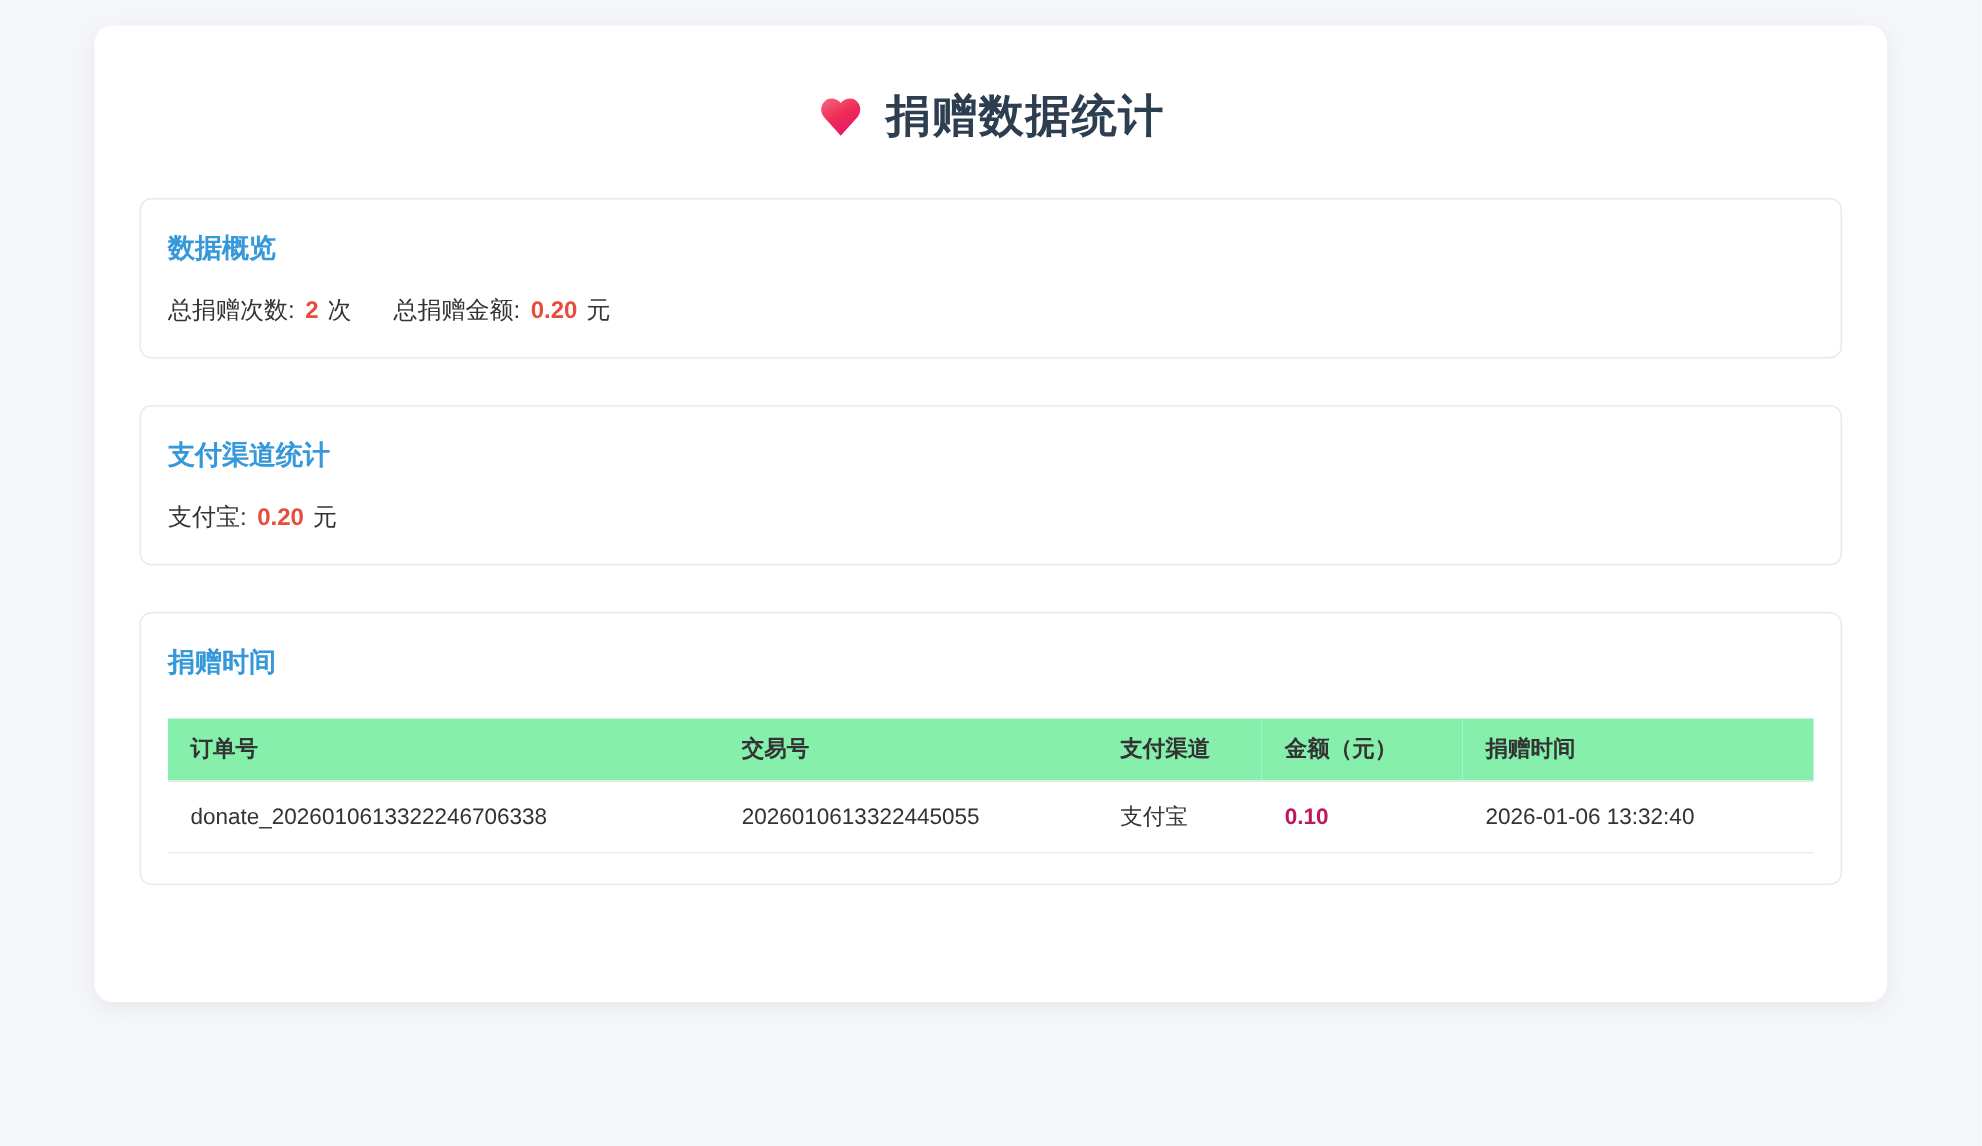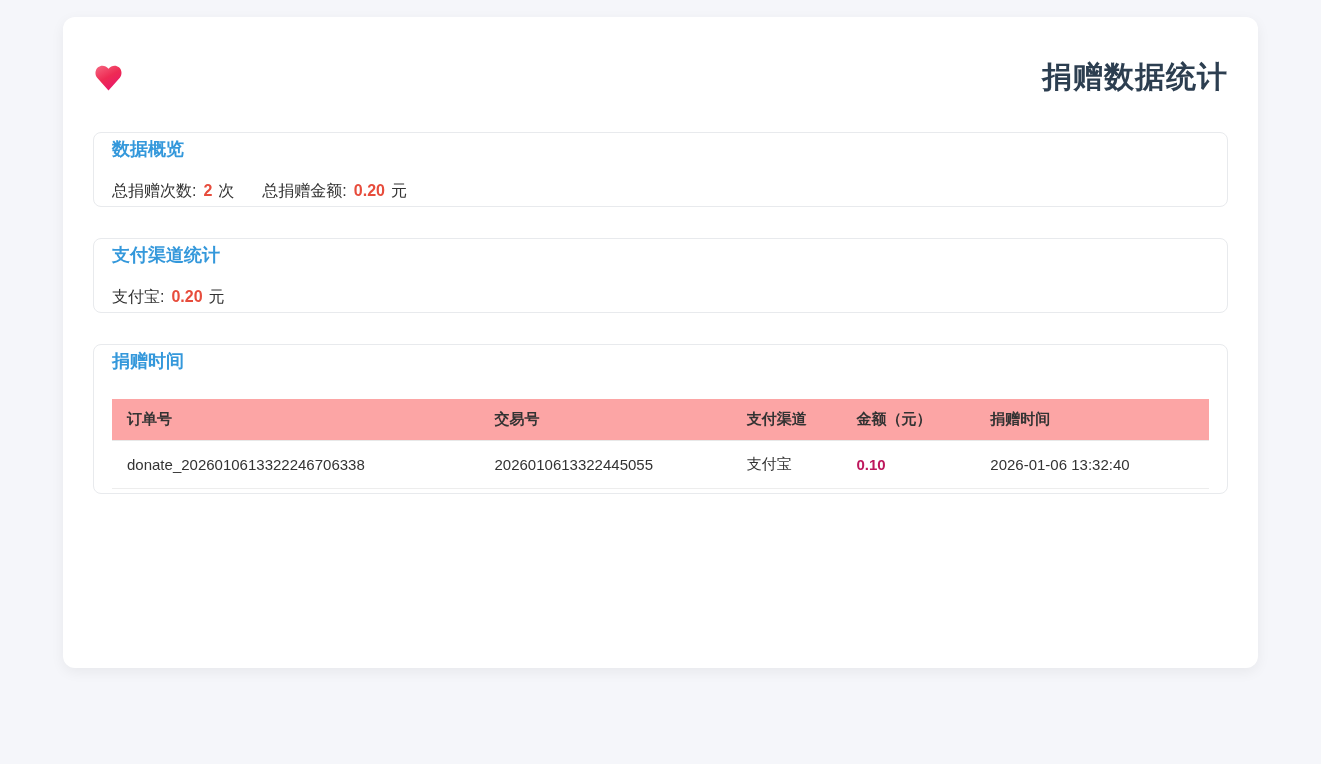--- a/index.html
+++ b/index.html
@@ -14,35 +14,35 @@
     min-height: 651px;
     margin: 17px auto 0;
     background: #ffffff;
     border-radius: 12px;
     box-shadow: 0 4px 14px rgba(0,0,0,0.06);
     padding: 40px 30px 60px;
   }
   .page-title {
     display: flex;
     align-items: center;
-    justify-content: space-between;
+    justify-content: center;
     gap: 15px;
     font-size: 30px;
     font-weight: bold;
     color: #2c3e50;
     margin-bottom: 34px;
     letter-spacing: 1px;
   }
   .heart { width: 31px; height: 29px; display: inline-flex; }
   .heart svg { width: 100%; height: 100%; }
   .card {
     border: 1px solid #e8eaed;
     border-radius: 8px;
     background: #ffffff;
-    padding: 4px 18px;
+    padding: 20px 18px;
     margin-bottom: 31px;
   }
   .card:last-child { margin-bottom: 0; }
   .card h2 {
     font-size: 18px;
     font-weight: bold;
     color: #3498db;
     margin-bottom: 20px;
   }
   .stats-line {
@@ -59,21 +59,21 @@
     margin-right: 6px;
   }
   .details-card h2 { margin-bottom: 26px; }
   table {
     width: 100%;
     border-collapse: collapse;
     font-size: 15px;
     color: #333333;
   }
   thead th {
-    background: #fca5a5;
+    background: #86efac;
     text-align: left;
     font-weight: 600;
     padding: 11px 15px;
     border-bottom: 1px solid #e8e8e8;
     white-space: nowrap;
   }
   tbody td {
     padding: 14px 15px;
     border-bottom: 1px solid #ededed;
     white-space: nowrap;

